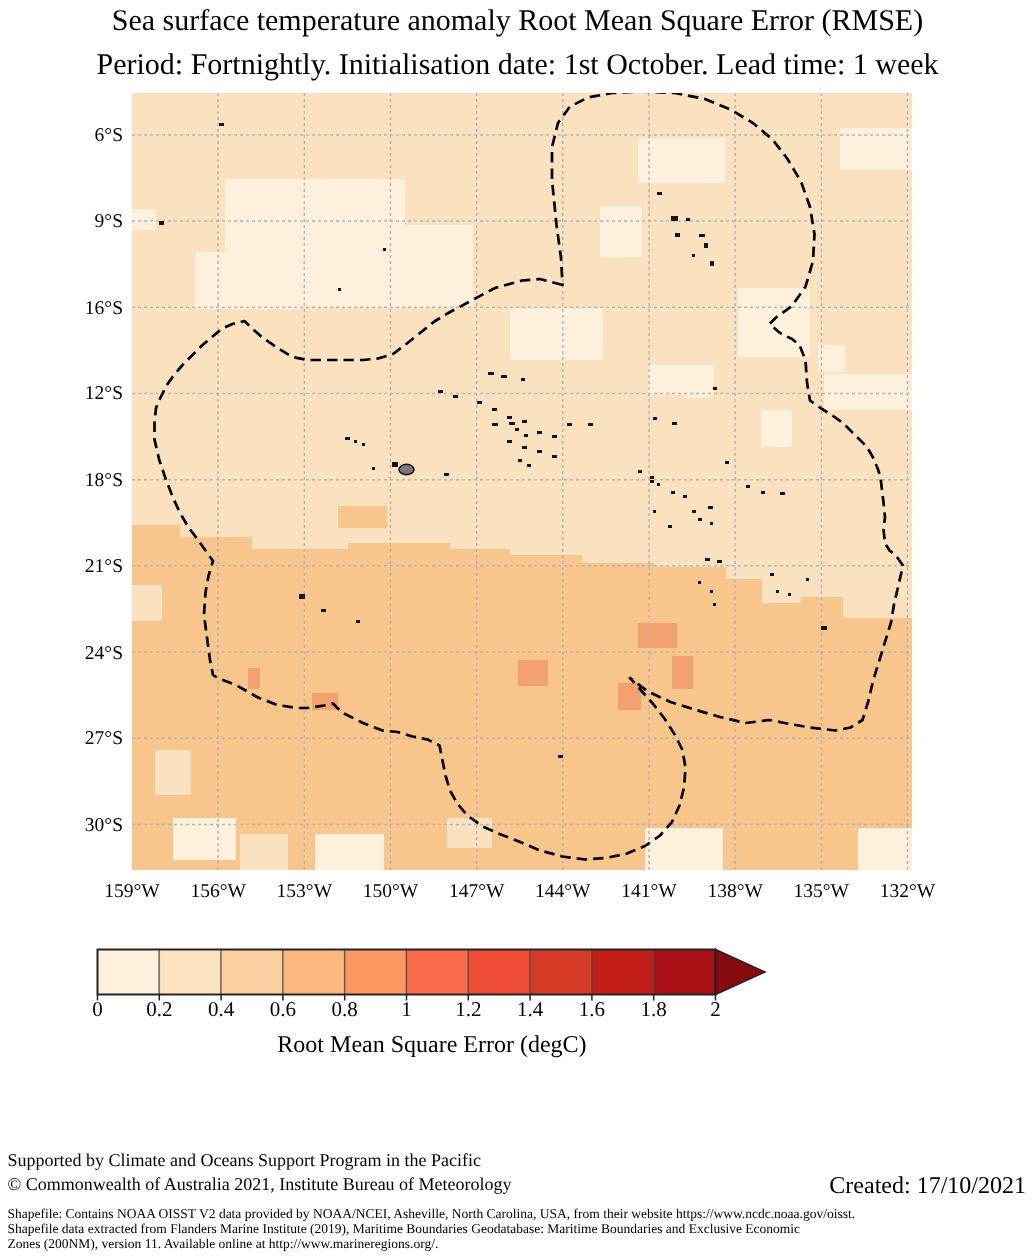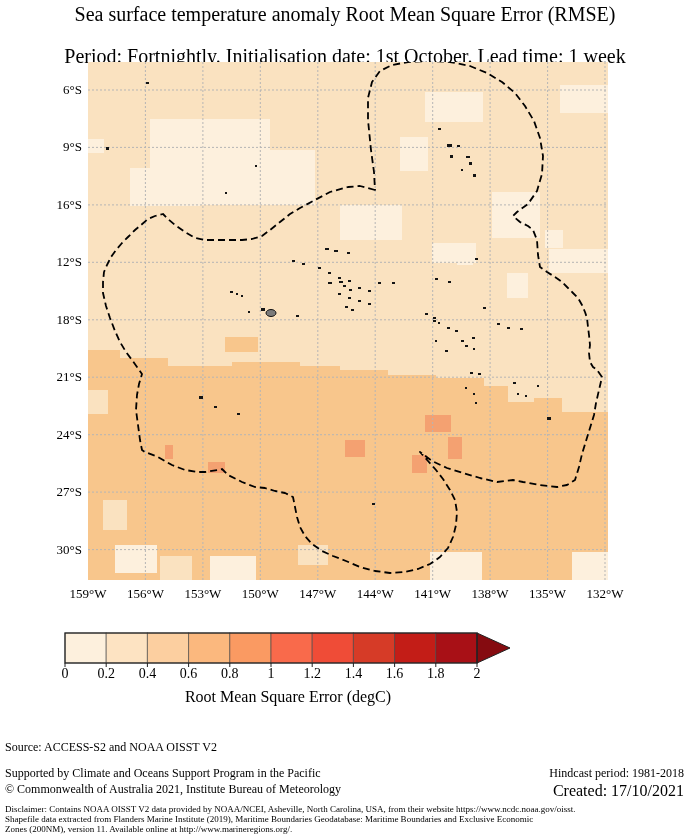--- a/index.html
+++ b/index.html
@@ -1,21 +1,21 @@
 <!DOCTYPE html>
 <html><head>
 <meta charset="utf-8">
 <style>
   html,body{margin:0;padding:0;background:#fff;}
   .fig{position:relative;width:690px;height:839px;background:#ffffff;overflow:hidden;
        font-family:Liberation Serif, serif;color:#000;}
   .title-line{position:absolute;left:50%;transform:translateX(-50%);white-space:nowrap;
        font-size:20px;color:#000;}
   .t1{top:3px;}
-  .t2{top:45px;}
+  .t2{top:32px;}
   .maparea{position:absolute;left:88px;top:62px;width:520px;height:518px;}
   .ylab{position:absolute;left:36px;width:46px;text-align:right;font-size:13px;height:16px;line-height:16px;}
   .xlab{position:absolute;top:586px;width:62px;text-align:center;font-size:13px;height:16px;line-height:16px;}
   .cblab{position:absolute;top:666px;width:44px;text-align:center;font-size:14px;}
   .cbtitle{position:absolute;top:688px;left:65px;width:446px;text-align:center;font-size:16px;}
   .src{position:absolute;left:5px;top:740px;font-size:12px;}
   .sup{position:absolute;left:5px;top:766px;font-size:12px;}
   .cop{position:absolute;left:5px;top:782px;font-size:12px;}
   .hind{position:absolute;right:6px;top:766px;font-size:12px;text-align:right;}
   .crea{position:absolute;right:6px;top:782px;font-size:16px;text-align:right;}
@@ -255,22 +255,20 @@
       <div class="cblab" style="left: 207.8px;">0.8</div>
       <div class="cblab" style="left: 249px;">1</div>
       <div class="cblab" style="left: 290.2px;">1.2</div>
       <div class="cblab" style="left: 331.4px;">1.4</div>
       <div class="cblab" style="left: 372.6px;">1.6</div>
       <div class="cblab" style="left: 413.8px;">1.8</div>
       <div class="cblab" style="left: 455px;">2</div>
     </div>
   <div class="cbtitle">Root Mean Square Error (degC)</div>
 
-  <div class="src">Source: ACCESS-S2 and NOAA OISST V2</div>
   <div class="sup">Supported by Climate and Oceans Support Program in the Pacific</div>
   <div class="cop">© Commonwealth of Australia 2021, Institute Bureau of Meteorology</div>
-  <div class="hind">Hindcast period: 1981-2018</div>
   <div class="crea">Created: 17/10/2021</div>
-  <div class="disc d1">Disclaimer: Contains NOAA OISST V2 data provided by NOAA/NCEI, Asheville, North Carolina, USA, from their website https://www.ncdc.noaa.gov/oisst.</div>
+  <div class="disc d1">Shapefile: Contains NOAA OISST V2 data provided by NOAA/NCEI, Asheville, North Carolina, USA, from their website https://www.ncdc.noaa.gov/oisst.</div>
   <div class="disc d2">Shapefile data extracted from Flanders Marine Institute (2019), Maritime Boundaries Geodatabase: Maritime Boundaries and Exclusive Economic</div>
   <div class="disc d3">Zones (200NM), version 11. Available online at http://www.marineregions.org/.</div>
 
 </div>
 
 </body></html>

